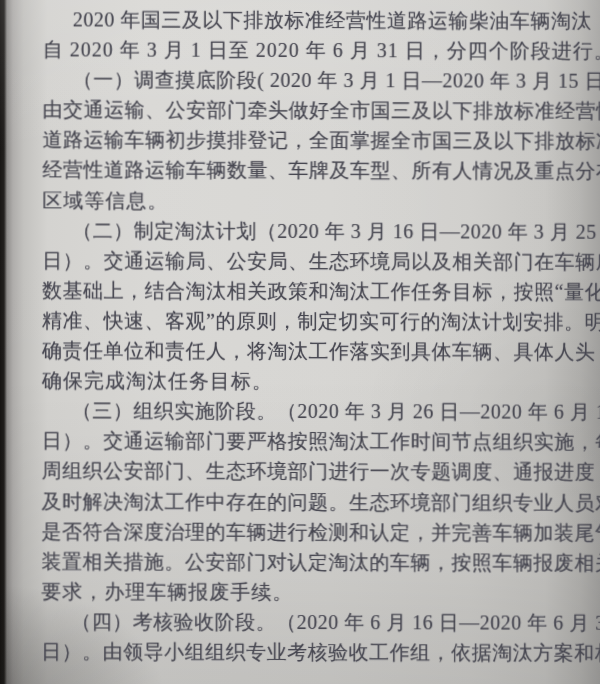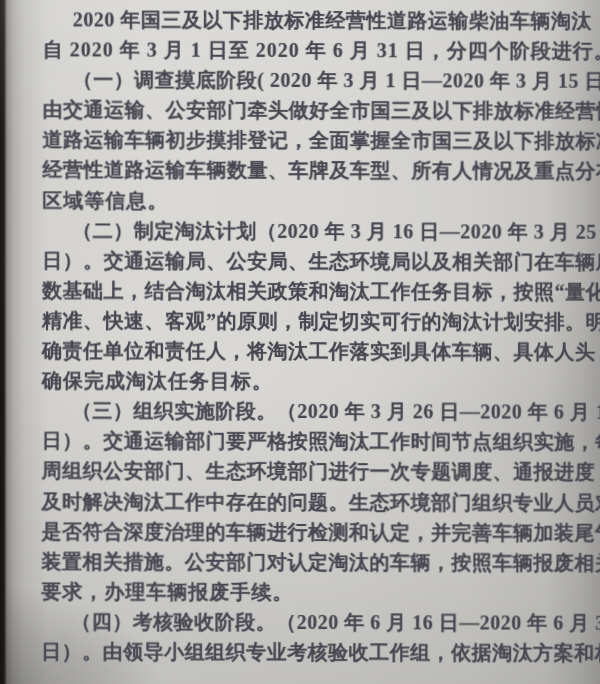--- a/index.html
+++ b/index.html
@@ -17,21 +17,20 @@
     width: 600px;
     height: 684px;
     
     background:
       linear-gradient(180deg, rgba(255,255,255,0.10) 0%, rgba(255,255,255,0) 22%, rgba(0,0,0,0) 55%, rgba(0,0,0,0.05) 82%, rgba(0,0,0,0.10) 100%),
       radial-gradient(ellipse 220px 150px at 0% 102%, rgba(30,28,26,0.28) 0%, rgba(30,28,26,0.12) 45%, rgba(0,0,0,0) 75%),
       linear-gradient(90deg,
         #161412 0px, #201e1c 4px, #8f8d8b 7px, #aeacaa 13px,
         #c2c1be 24px, #d3d2cf 48px, #d8d7d4 150px, #d6d5d2 330px,
         #d0cfcc 470px, #c7c6c3 545px, #b5b4b1 580px, #a4a3a1 600px);
-    font-weight: bold;
   }
 
   .photo-grain {
     position: absolute;
     inset: 0;
     pointer-events: none;
     background:
       radial-gradient(ellipse 500px 380px at 45% 30%, rgba(255,255,255,0.06) 0%, rgba(0,0,0,0) 70%),
       radial-gradient(ellipse 300px 200px at 95% 60%, rgba(0,0,0,0.05) 0%, rgba(0,0,0,0) 70%);
   }

